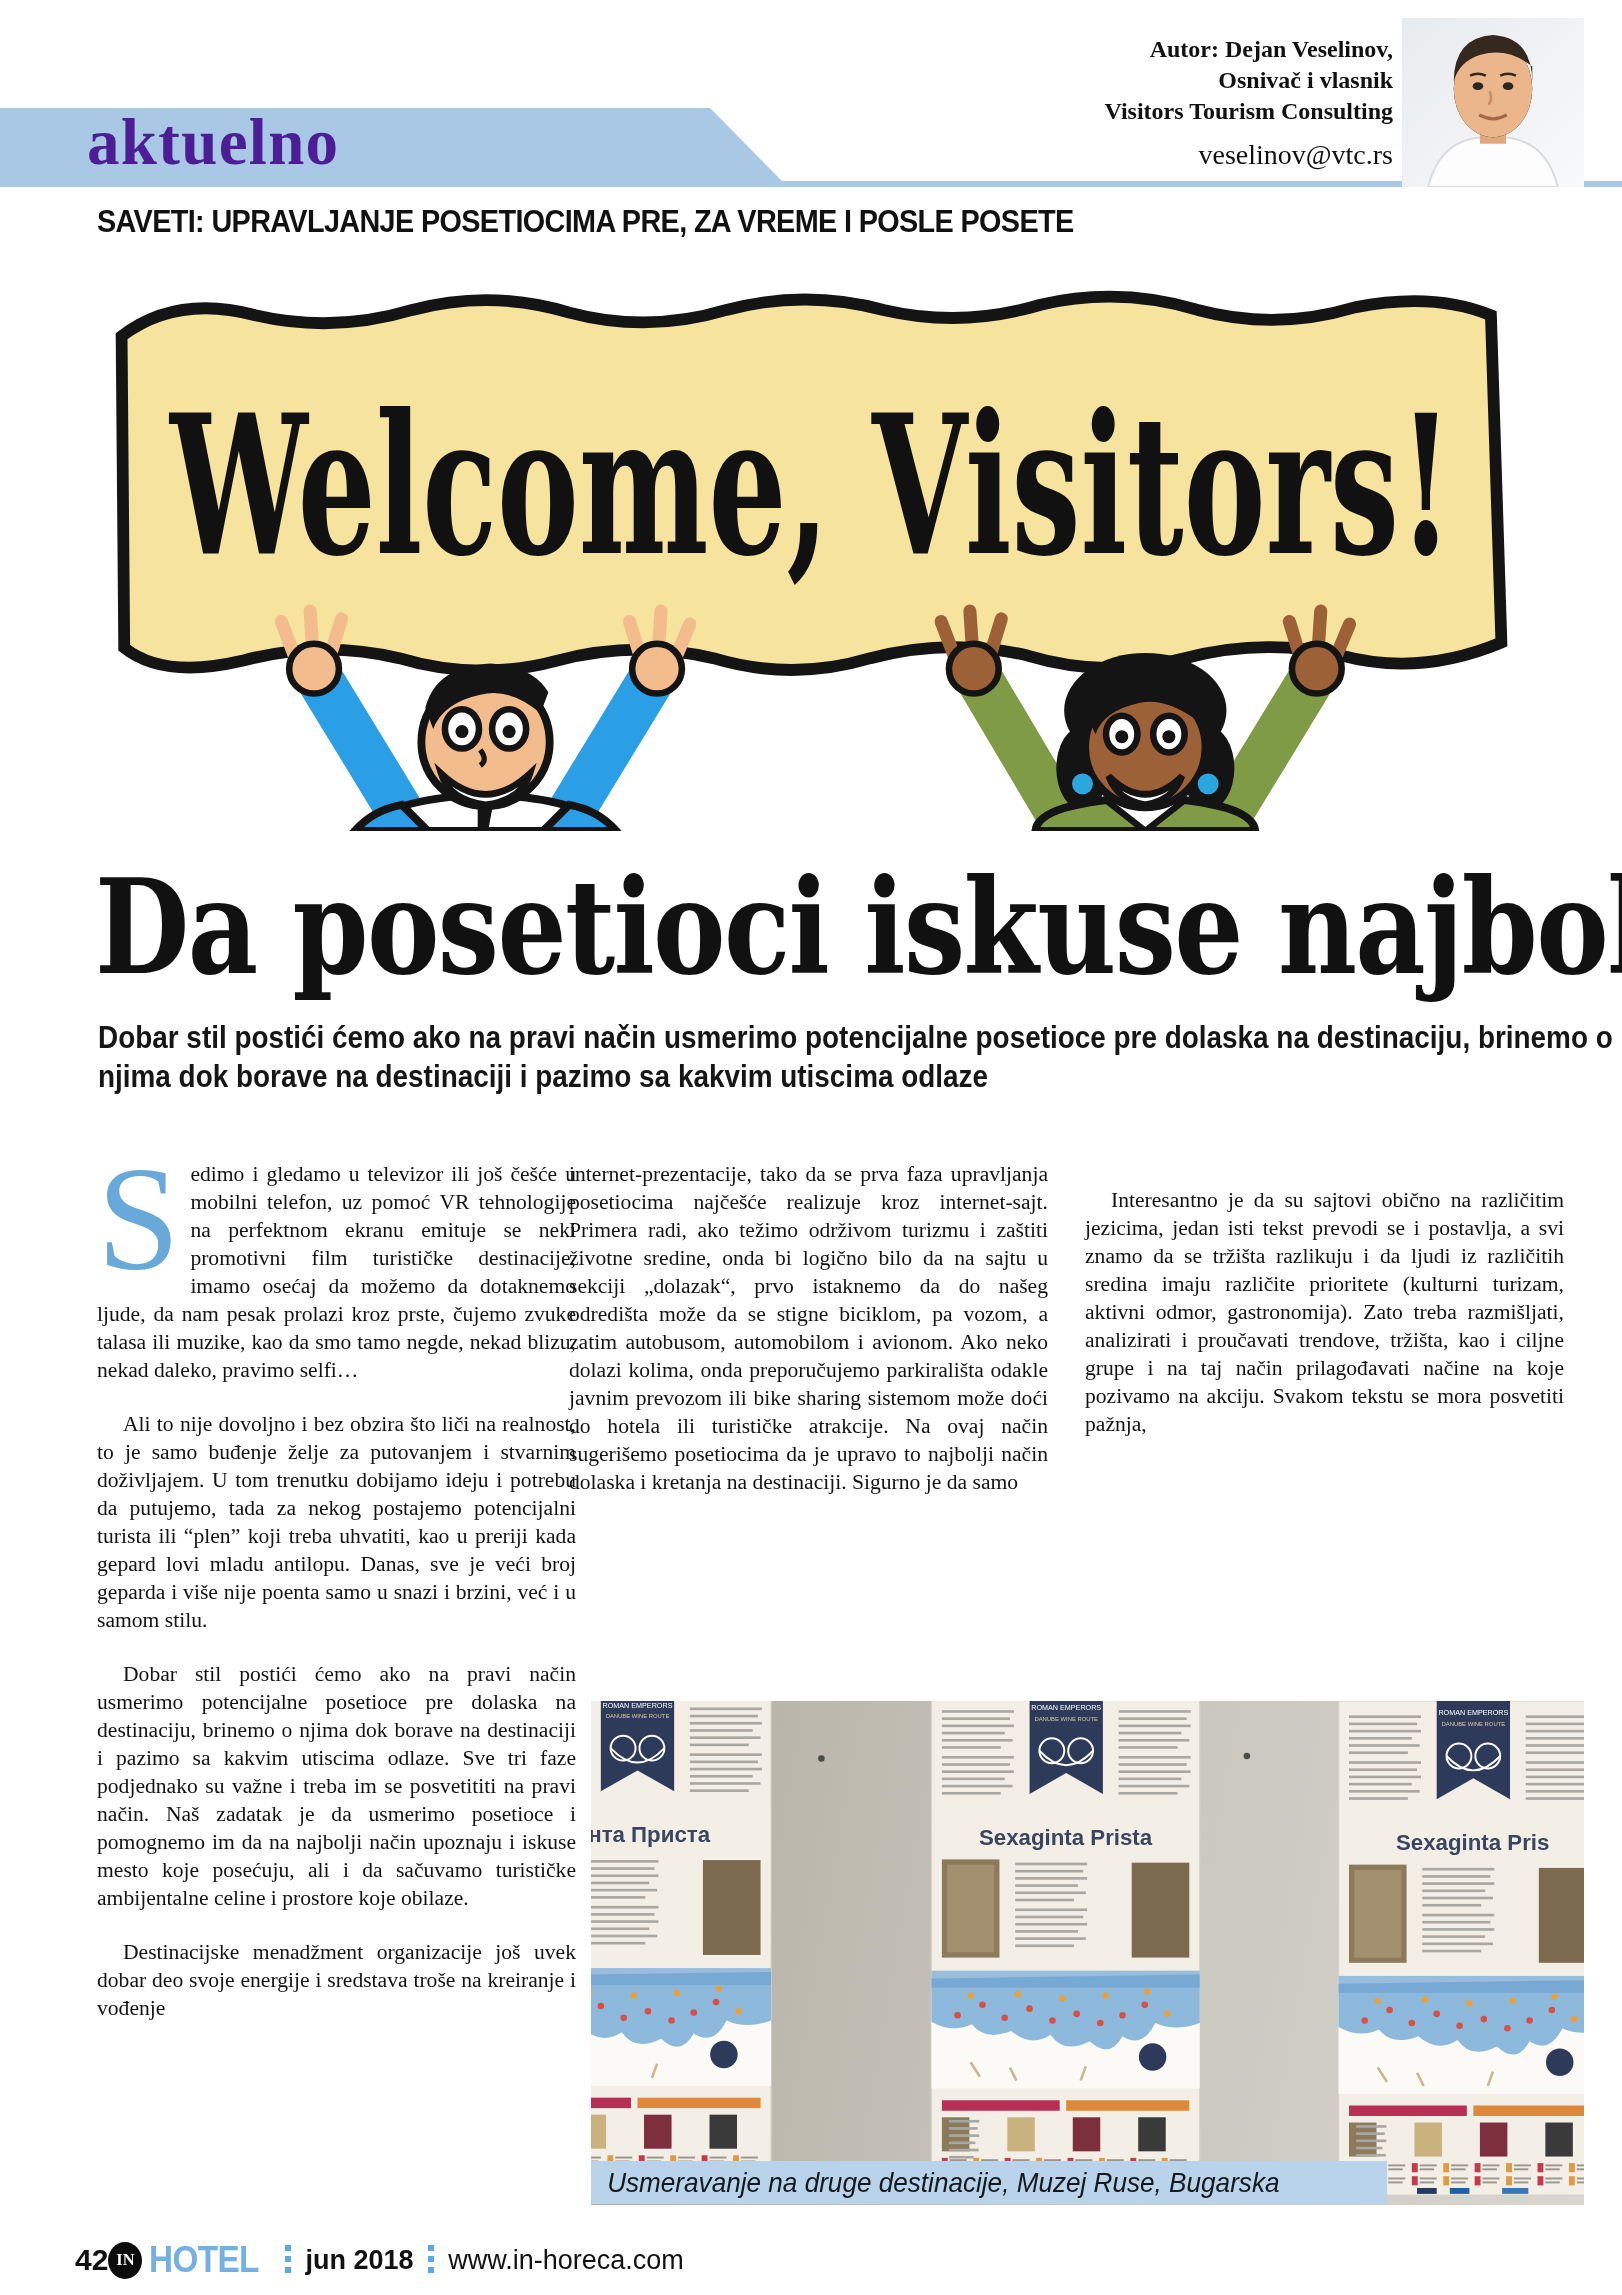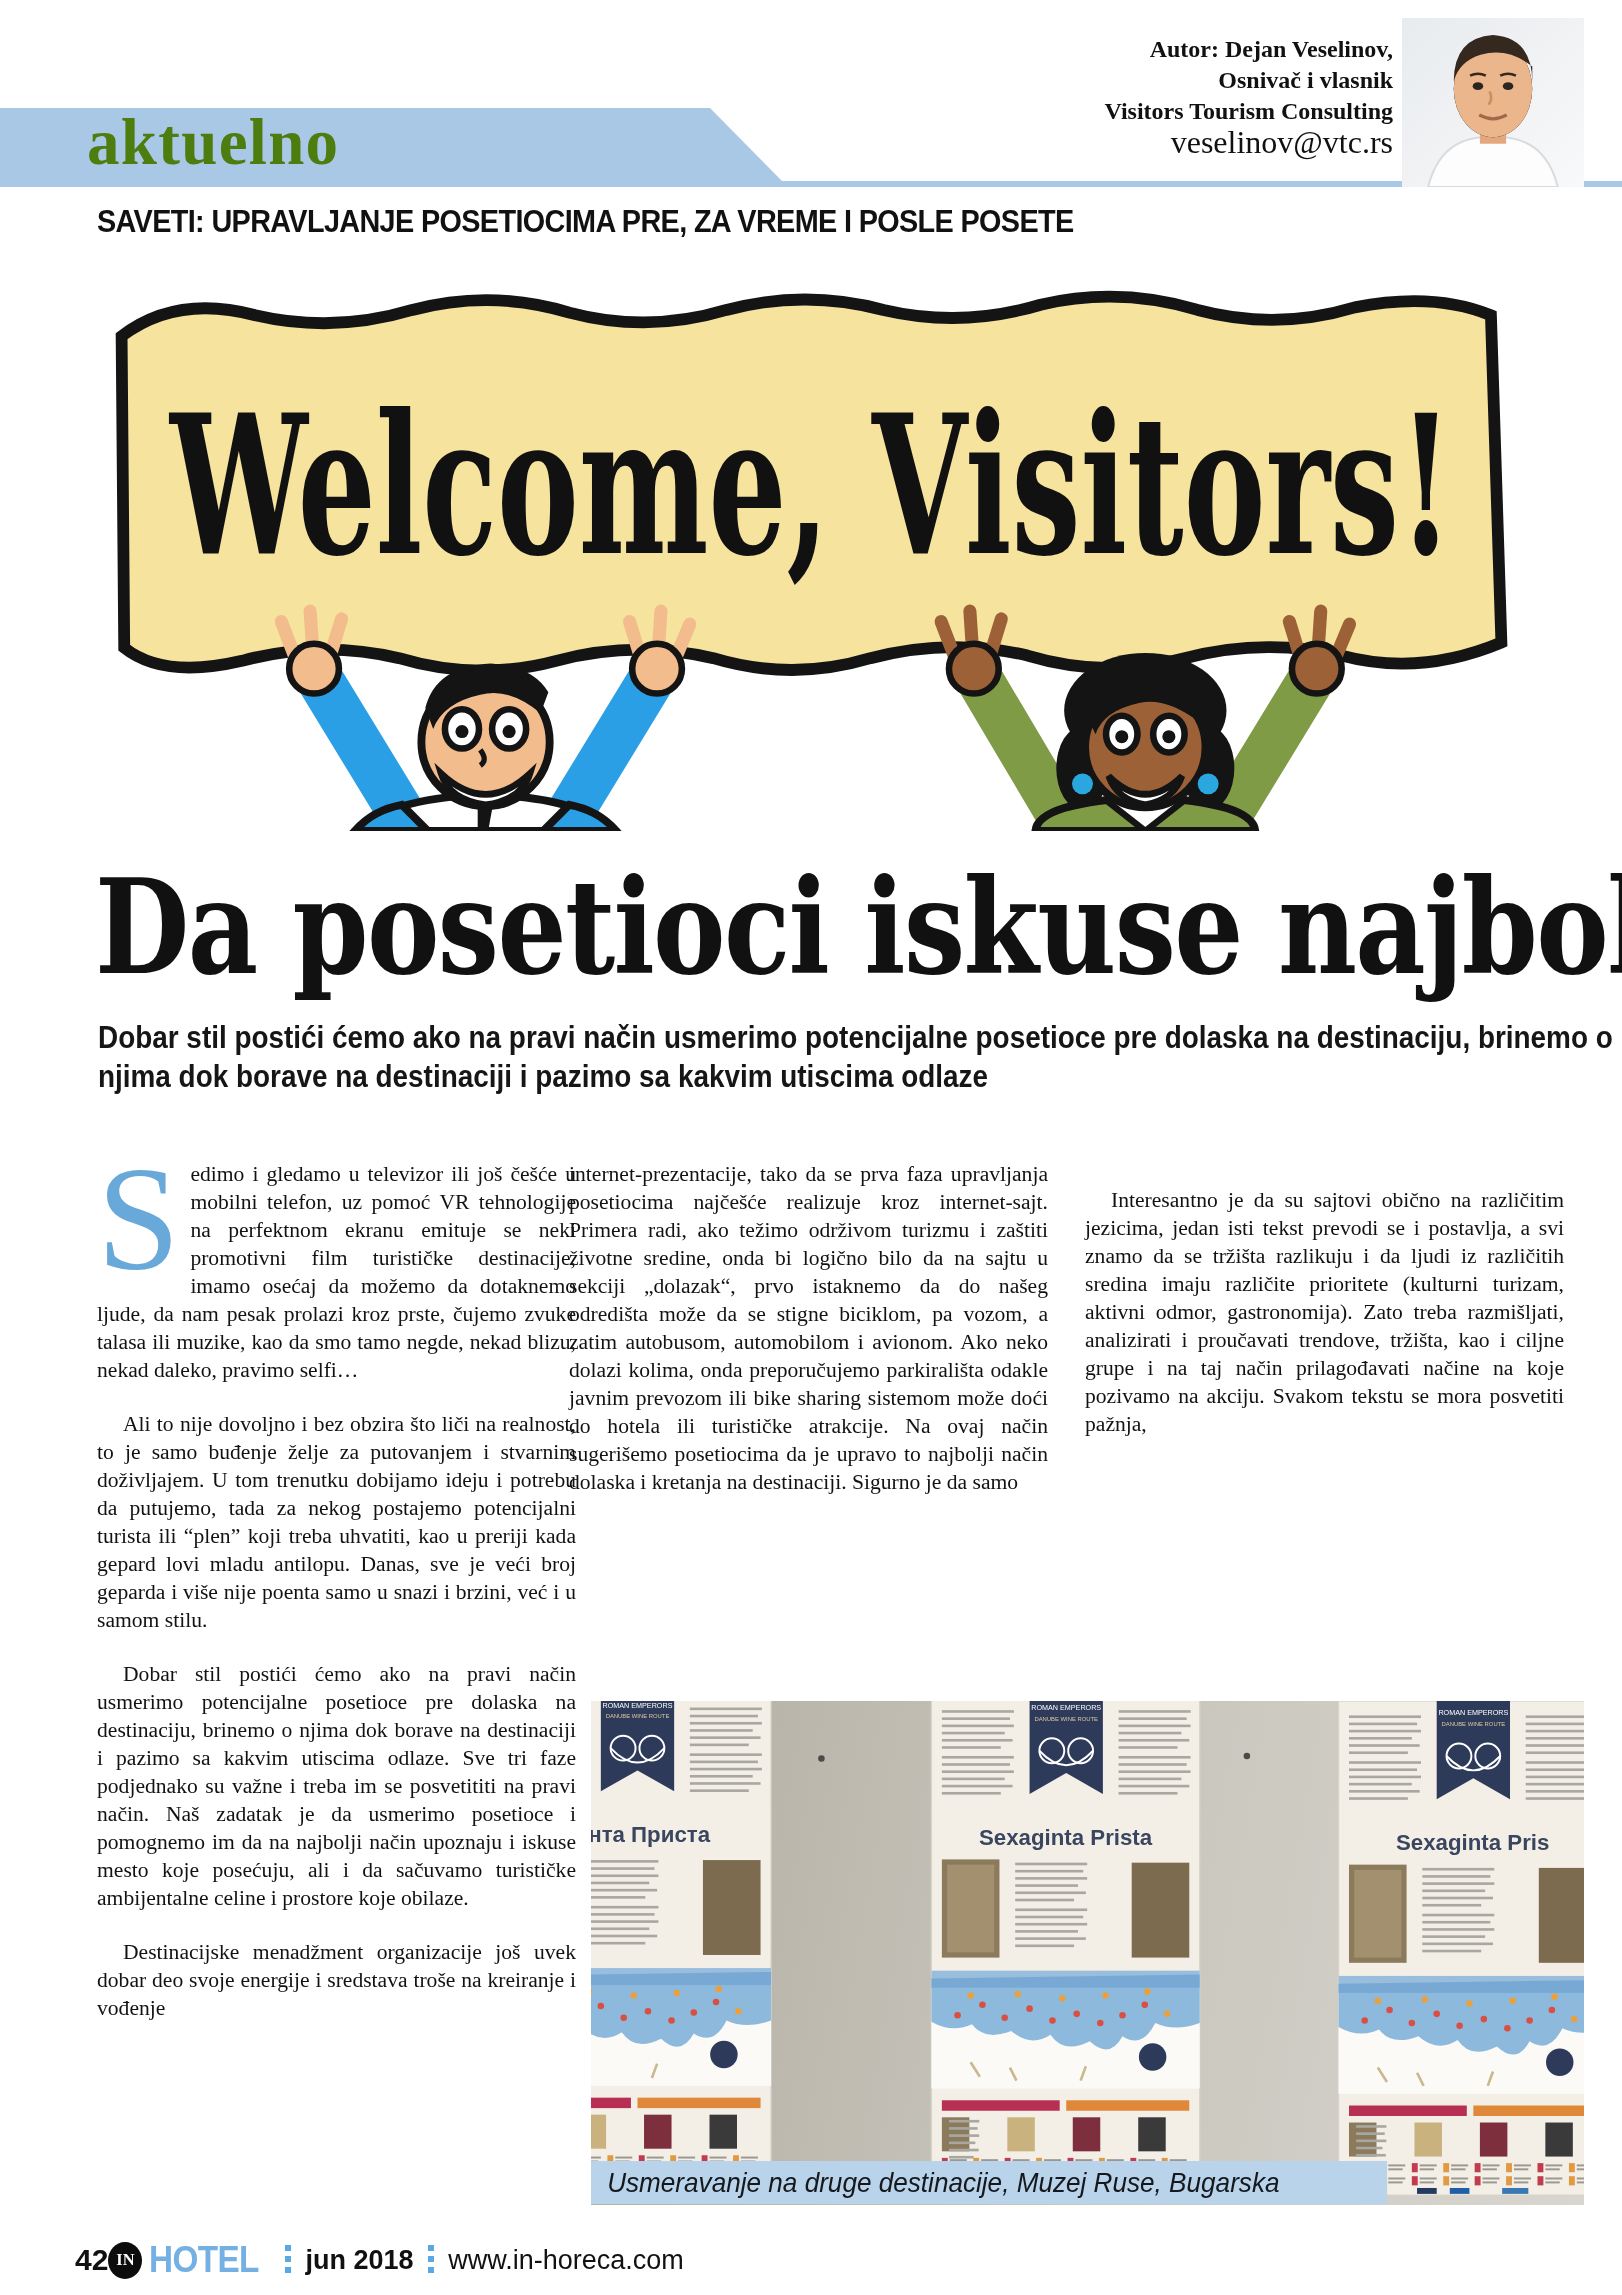--- a/index.html
+++ b/index.html
@@ -5,26 +5,26 @@
   html,body{margin:0;padding:0;}
   body{
     width:1623px;height:2295px;position:relative;background:#ffffff;
     font-family:"Liberation Serif", serif;color:#111;overflow:hidden;
   }
   
   .band{position:absolute;left:0;top:108px;width:782px;height:73px;background:#a9c8e6;
         clip-path:polygon(0 0,710px 0,782px 73px,0 73px);}
   .band-rule{position:absolute;left:0;top:181px;width:1623px;height:5.9px;background:#a9c8e6;}
   .section-label{position:absolute;left:87px;top:110px;font-family:"Liberation Serif",serif;
-        font-weight:bold;font-size:65px;line-height:65px;color:#4d7c0f;letter-spacing:1.3px;}
+        font-weight:bold;font-size:65px;line-height:65px;color:#4c1d95;letter-spacing:1.3px;}
   
   .author{position:absolute;top:34px;right:230px;text-align:right;
         font-family:"Liberation Serif",serif;line-height:31px;}
   .author .b{font-weight:bold;font-size:24px;}
-  .author .email{font-size:32px;}
+  .author .email{font-size:28px;margin-top:12px;}
   .avatar{position:absolute;left:1402px;top:18.3px;width:182px;height:169px;overflow:hidden;}
   
   .kicker{position:absolute;left:97px;top:204px;font-family:"Liberation Sans",sans-serif;
         font-weight:bold;font-size:31px;white-space:nowrap;transform:scaleX(0.93);
         transform-origin:left top;letter-spacing:-0.7px;}
   
   .cartoon{position:absolute;left:98px;top:255px;width:1427px;height:576px;}
   
   .headline{position:absolute;left:95px;top:862px;font-family:"DejaVu Serif",serif;
         font-weight:bold;font-size:131px;line-height:131px;white-space:nowrap;

